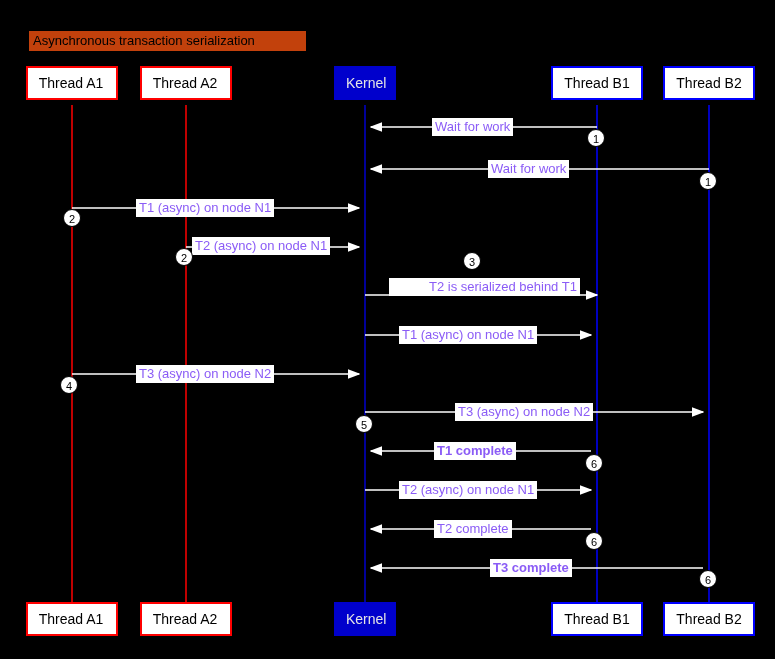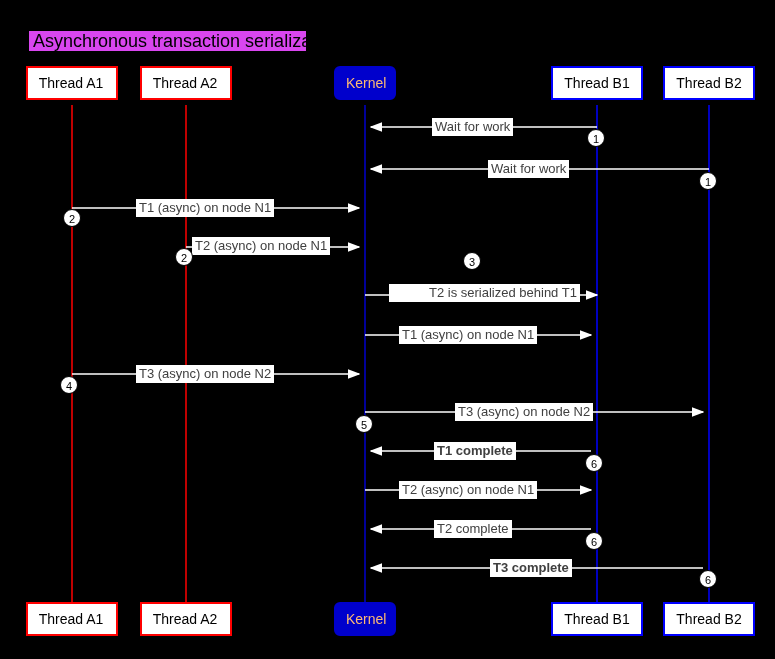--- a/index.html
+++ b/index.html
@@ -20,50 +20,49 @@
     width: 775px;
     height: 659px;
   }
   .node {
     position: absolute;
     box-sizing: border-box;
     white-space: nowrap;
   }
   
   .title-box {
-    background: #d946ef;
+    background: #c2410c;
     color: #000000;
-    font-size: 18px;
+    font-size: 13px;
     line-height: 16px;
     padding: 2px 4px;
     border: 1px solid #000000;
   }
   
   .actor {
     background: #ffffff;
     color: #000000;
     font-size: 14px;
     line-height: 18px;
     text-align: center;
     padding: 6px 10px;
     border-width: 2px;
     border-style: solid;
   }
   .actor.red { border-color: #ff0000; padding-left: 8px; }
   .actor.blue-fill {
     background: #0000cc;
-    color: #fdba74;
+    color: #e5e5e5;
     border-color: #0000cc;
-    border-radius: 6px;
   }
   .actor.blue { border-color: #0000ff; }
   
   .msg {
     background: #ffffff;
-    color: #404040;
+    color: #8b5cf6;
     font-size: 13px;
     line-height: 16px;
     padding: 1px 3px;
   }
   
   .marker {
     width: 18px;
     height: 18px;
     border-radius: 50%;
     background: #ffffff;
@@ -120,21 +119,21 @@
     <div class="node actor red" style="left: 140px; top: 602px; width: 92px;">Thread A2</div>
     <div class="node actor blue-fill" style="left: 334px; top: 602px; width: 62px;">Kernel</div>
     <div class="node actor blue" style="left: 551px; top: 602px; width: 92px;">Thread B1</div>
     <div class="node actor blue" style="left: 663px; top: 602px; width: 92px;">Thread B2</div>
   </div>
 <div id="messages-layer">
     <div class="node msg" style="left: 432px; top: 118px;">Wait for work</div>
     <div class="node msg" style="left: 488px; top: 160px;">Wait for work</div>
     <div class="node msg" style="left: 136px; top: 199px;">T1 (async) on node N1</div>
     <div class="node msg" style="left: 192px; top: 237px;">T2 (async) on node N1</div>
-    <div class="node msg" style="left: 389px; top: 284px; padding-left: 40px;">T2 is serialized behind T1</div>
+    <div class="node msg" style="left: 389px; top: 278px; padding-left: 40px;">T2 is serialized behind T1</div>
     <div class="node msg" style="left: 399px; top: 326px;">T1 (async) on node N1</div>
     <div class="node msg" style="left: 136px; top: 365px;">T3 (async) on node N2</div>
     <div class="node msg" style="left: 455px; top: 403px;">T3 (async) on node N2</div>
     <div class="node msg" style="left: 434px; top: 442px; font-weight: bold;">T1 complete</div>
     <div class="node msg" style="left: 399px; top: 481px;">T2 (async) on node N1</div>
     <div class="node msg" style="left: 434px; top: 520px; text-align: right;">T2 complete</div>
     <div class="node msg" style="left: 490px; top: 559px; font-weight: bold;">T3 complete</div>
   </div>
 <div id="markers-layer">
     <div class="node marker" style="left: 587px; top: 129px;">1</div>

